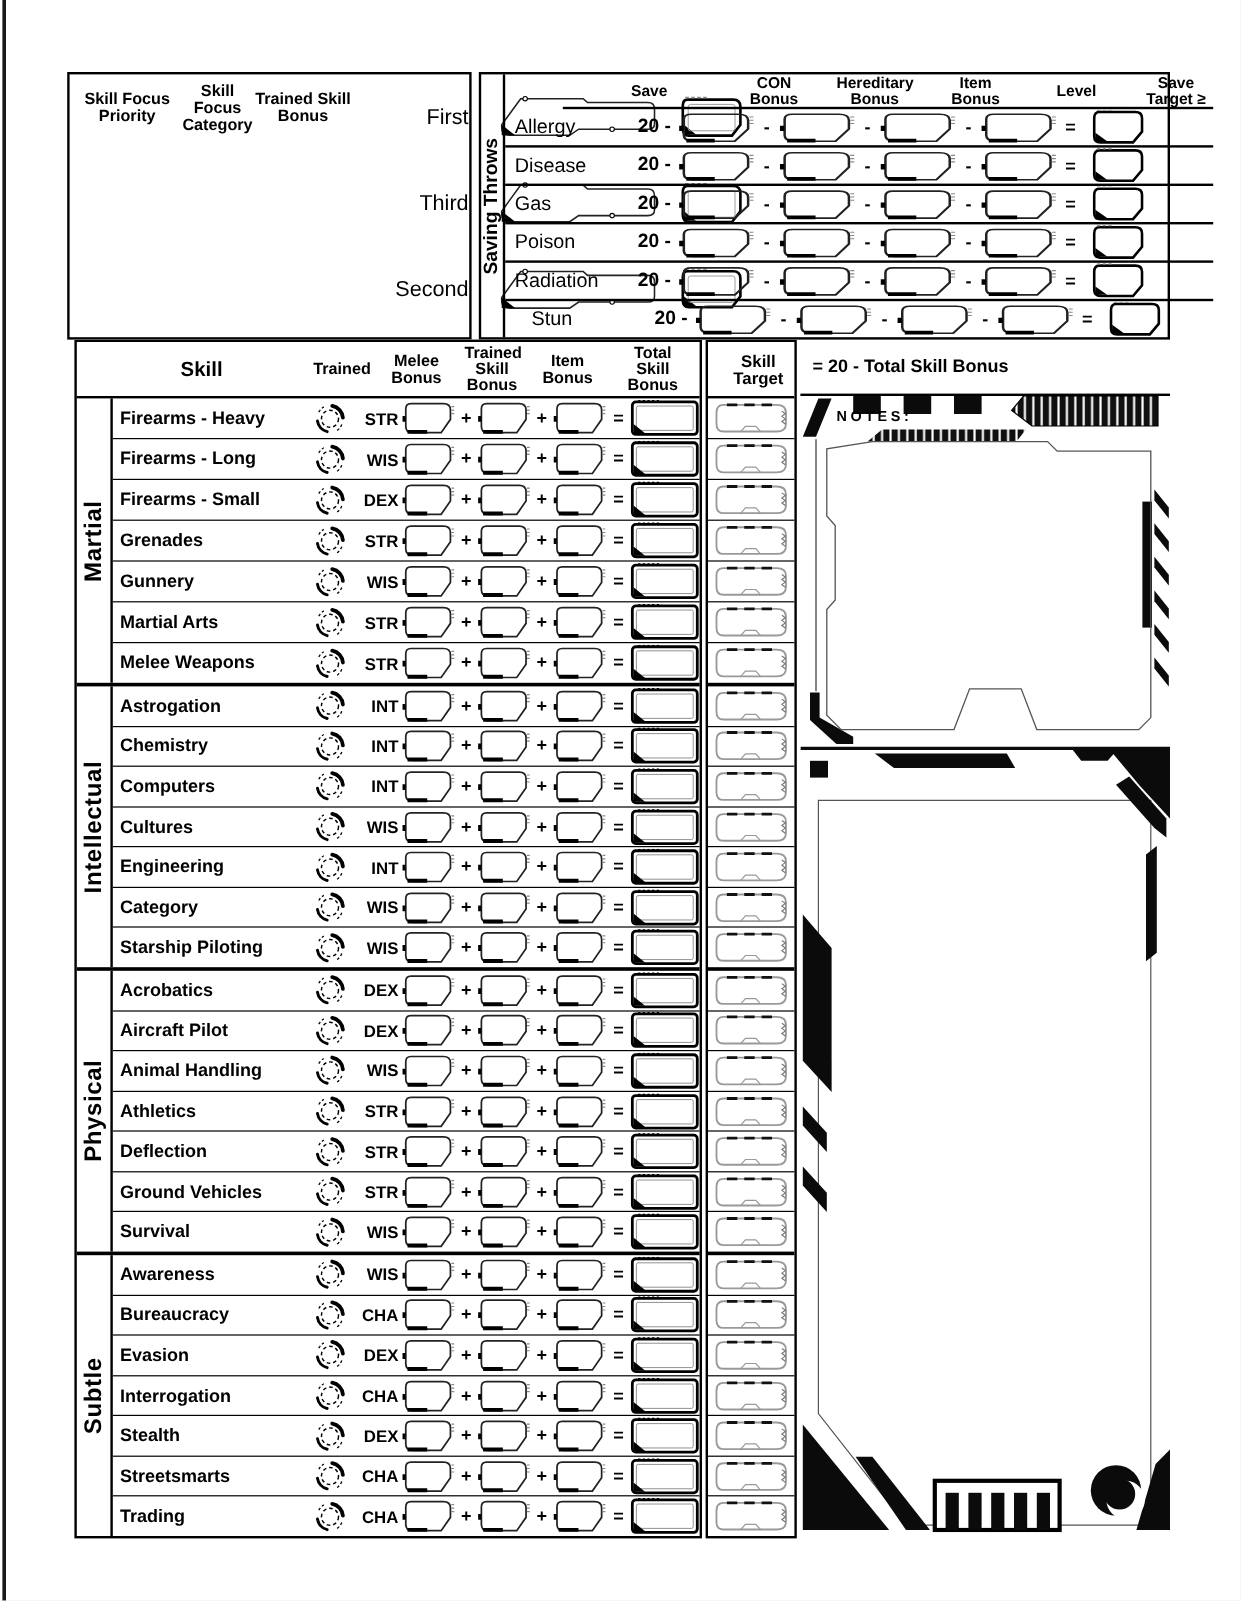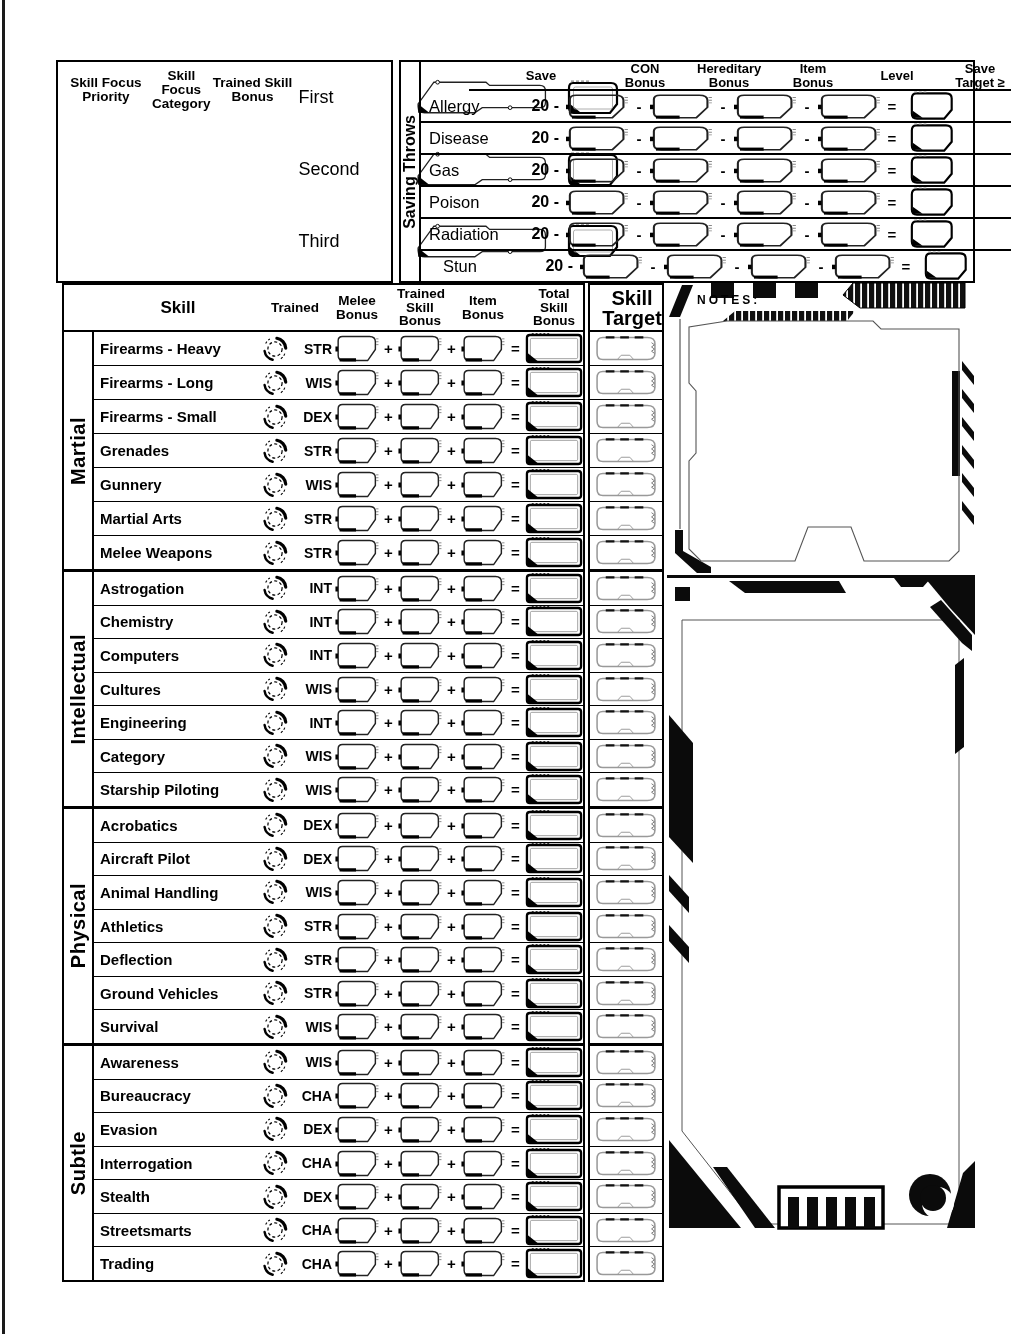--- a/index.html
+++ b/index.html
@@ -12,21 +12,21 @@
   .op{font-weight:700;font-size:15px;text-align:center;}
   svg.slot{display:block;}
 
   
   .sf-box{position:absolute;left:56px;top:60px;width:337px;height:223px;
           border:2.5px solid #000;box-sizing:border-box;display:flex;flex-direction:row;}
   .sf-head{display:grid;grid-template-columns:92px 1fr 84px;align-items:center;height:52px;padding:2px 2px 0 2px;}
   .sf-head .h{font-weight:700;font-size:13.5px;line-height:1.05;text-align:center;}
   .sf-rows{flex:1;display:flex;flex-direction:column;padding:0 2px 4px 2px;}
   .sf-row{display:grid;grid-template-columns:92px 1fr 84px;align-items:center;flex:1;}
-  .sf-label{font-size:18px;text-align:left;}
+  .sf-label{font-size:18px;text-align:right;}
   .sf-slot{width:158px;height:37px;margin-left:2px;}
   .sf-bonus{width:56px;height:36px;margin:0 auto;}
 
   
   .st-box{position:absolute;left:399px;top:60px;width:576px;height:223px;
           border:2.5px solid #000;box-sizing:border-box;display:flex;}
   .st-side{width:26px;border-right:2px solid #000;display:flex;align-items:center;justify-content:center;}
   .st-side .vlabel{font-size:16px;}
   .st-main{flex:1;display:flex;flex-direction:column;}
   .st-grid{display:grid;grid-template-columns:94px 44px 64px 16px 64px 16px 64px 16px 64px 18px 58px;
@@ -41,21 +41,21 @@
   .st-name{font-size:16.5px;padding-left:6px;}
   .st-base{font-weight:700;font-size:16px;text-align:right;padding-right:4px;}
   .slot-sm{width:64px;height:27px;}
   .slot-save{width:52px;height:30px;margin:0 auto;}
 
   
   .main{position:absolute;left:62px;top:283px;width:913px;display:flex;align-items:stretch;}
   .skill-table{width:523px;border:2.5px solid #000;box-sizing:border-box;background:#fff;}
   .thead{height:47px;border-bottom:2.5px solid #000;box-sizing:border-box;
          display:grid;grid-template-columns:156px 34px 38px 46px 13px 46px 13px 46px 15px 58px;
-         column-gap:2px;align-items:center;padding-left:36px;}
+         column-gap:2px;align-items:center;padding-left:26px;}
   .thead .h{font-weight:700;font-size:13.5px;line-height:1.0;text-align:center;}
   .th-skill{grid-column:1/2;font-size:17px !important;}
   .th-trained{grid-column:2/4;}
   .th-stat{grid-column:4/5;} .th-tsb{grid-column:6/7;} .th-item{grid-column:8/9;}
   .th-total{grid-column:10/11;}
   .sgroups{display:flex;flex-direction:column;}
   .sgroup{height:237px;box-sizing:border-box;display:flex;}
   .sgroup + .sgroup{border-top:3px solid #000;}
   .glabel{width:28px;border-right:2px solid #000;display:flex;align-items:center;justify-content:center;}
   .glabel .vlabel{font-size:20px;letter-spacing:.5px;}
@@ -67,21 +67,21 @@
   .sname{font-weight:700;font-size:15px;white-space:nowrap;}
   .sstat{font-weight:700;font-size:14px;text-align:right;}
   .ticon{width:28px;height:28px;margin:0 auto;}
   .slot-xs{width:46px;height:29px;}
   .slot-total{width:58px;height:31px;}
 
   .target-col{width:76px;margin-left:3px;border:2.5px solid #000;box-sizing:border-box;
               display:flex;flex-direction:column;background:#fff;}
   .target-head{height:47px;border-bottom:2.5px solid #000;box-sizing:border-box;
                display:flex;align-items:center;justify-content:center;}
-  .target-head .h{font-weight:700;font-size:20px;line-height:1.0;text-align:center;padding-left:12px;}
+  .target-head .h{font-weight:700;font-size:14px;line-height:1.0;text-align:center;padding-left:12px;}
   .tgroups{display:flex;flex-direction:column;}
   .tgroup{height:237px;box-sizing:border-box;display:flex;flex-direction:column;}
   .tgroup + .tgroup{border-top:3px solid #000;}
   .tcell{flex:1;border-bottom:1.5px solid #000;box-sizing:border-box;
          display:flex;align-items:center;justify-content:center;}
   .tcell:last-child{border-bottom:none;}
   .slot-target{width:66px;height:27px;}
 
   .notes-col{flex:1;margin-left:3px;display:flex;flex-direction:column;}
   .formula-cell{height:47px;box-sizing:border-box;border-bottom:2px solid #000;
@@ -159,30 +159,30 @@
         <div class="sf-row">
     <div class="sf-label">First</div>
     <svg class="sf-slot slot" viewBox="0 0 170 40" preserveAspectRatio="none">
             <use href="#slot-e"></use>
           </svg>
     <svg class="sf-bonus slot" viewBox="0 0 56 36">
             <use href="#slot-f"></use>
           </svg>
   </div>
         <div class="sf-row">
-    <div class="sf-label">Second</div>
+    <div class="sf-label">Third</div>
     <svg class="sf-slot slot" viewBox="0 0 170 40" preserveAspectRatio="none">
             <use href="#slot-e"></use>
           </svg>
     <svg class="sf-bonus slot" viewBox="0 0 56 36">
             <use href="#slot-f"></use>
           </svg>
   </div>
         <div class="sf-row">
-    <div class="sf-label">Third</div>
+    <div class="sf-label">Second</div>
     <svg class="sf-slot slot" viewBox="0 0 170 40" preserveAspectRatio="none">
             <use href="#slot-e"></use>
           </svg>
     <svg class="sf-bonus slot" viewBox="0 0 56 36">
             <use href="#slot-f"></use>
           </svg>
   </div>
       </div>
   </section>
 
@@ -1150,20 +1150,21 @@
             <div class="tcell">
     <svg class="slot-target slot" viewBox="0 0 66 28">
                 <use href="#slot-c"></use>
               </svg>
   </div>
           </div>
         </div>
     </section>
 
     <section class="notes-col">
+      <div class="formula-cell">= 20 - Total Skill Bonus</div>
       <div class="notes-panels">
         <div class="notes-label">NOTES:</div>
         <div class="notes-input" style="left:28px;top:50px;width:260px;height:225px;"></div>
         <div class="notes-input" style="left:20px;top:345px;width:270px;height:545px;"></div>
 
         <svg class="np-svg" style="top:0;" width="308" height="290" viewBox="0 0 308 290" preserveAspectRatio="none">
           <g fill="#0b0b0b">
             <rect x="44" y="0" width="23" height="15"></rect>
             <rect x="86" y="0" width="23" height="15"></rect>
             <rect x="128" y="0" width="23" height="15"></rect>

